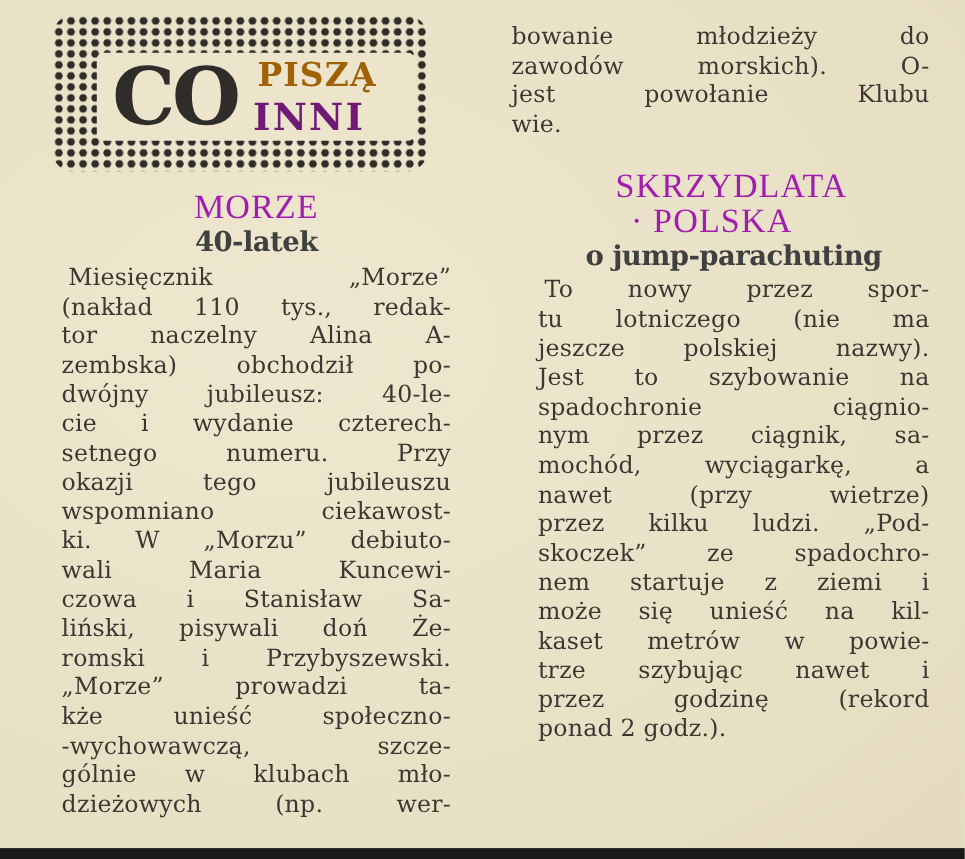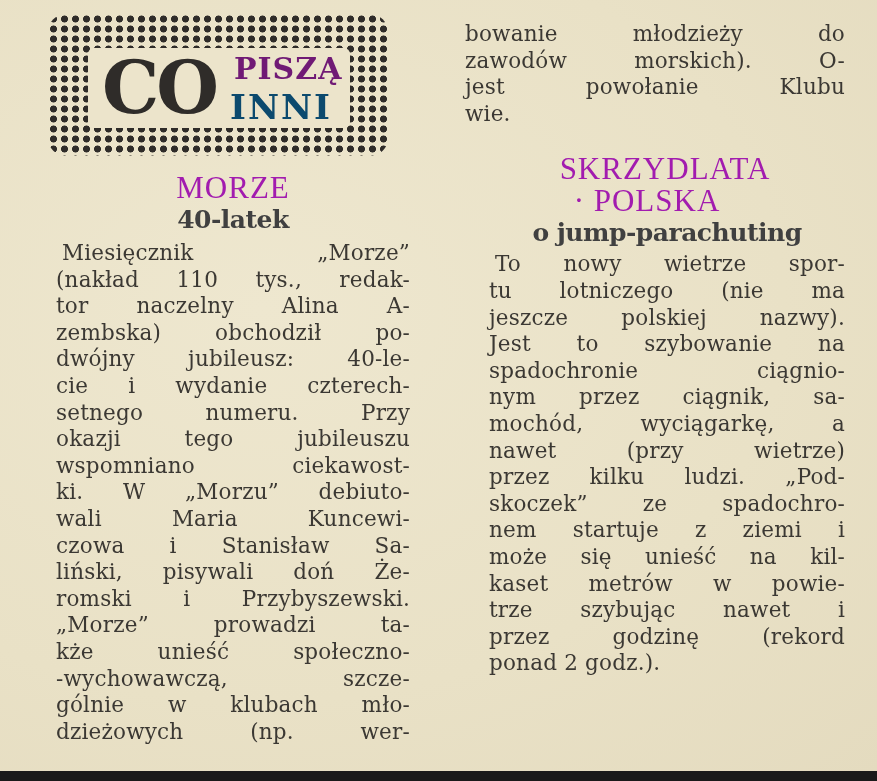--- a/index.html
+++ b/index.html
@@ -19,36 +19,36 @@
   }
   
   .masthead {
     position:absolute; left:48px; top:14px; width:340px; height:142px;
     border-radius:18px;
     background:
       radial-gradient(circle, #2f2c29 3.2px, transparent 3.8px) 0 0/11px 10px;
   }
   .masthead-inner {
     position:absolute; left:40px; top:34px; width:262px; height:80px;
-    background:#ece4cb; border-radius:6px;
+    background:#ece4cb; border-radius:6px;padding-left:27px;
   }
   .mh-co {
     position:absolute; left:14px; top:2px;
     font-family:"DejaVu Serif", serif; font-weight:bold;
     font-size:72px; line-height:76px; color:#2f2c29; letter-spacing:-3px;
   }
   .mh-pisza {
     position:absolute; left:146px; top:4px;
     font-family:"DejaVu Serif", serif; font-weight:bold;
-    font-size:30px; line-height:34px; color:#701a75; letter-spacing:1px;
+    font-size:30px; line-height:34px; color:#a16207; letter-spacing:1px;
   }
   .mh-inni {
     position:absolute; left:142px; top:40px;
     font-family:"DejaVu Serif", serif; font-weight:bold;
-    font-size:34px; line-height:38px; color:#0c4a6e; letter-spacing:2px;
+    font-size:34px; line-height:38px; color:#701a75; letter-spacing:2px;
   }
   
   .col { position:absolute; }
   .col-left { left:56px; top:172px; width:354px; }
   .col-right { left:465px; top:21px; width:380px; }
   .heading-caps {
     text-align:center; font-family:"Liberation Serif", serif;
     font-size:31px; line-height:32px; letter-spacing:1px; color:#a21caf;
   }
   .heading-bold {
@@ -109,21 +109,21 @@
     <div class="line">zawodów morskich). O-</div>
     <div class="line">jest powołanie Klubu</div>
     <div class="line last">wie.</div>
   </div>
 
   <div style="margin-top:26px;margin-left:24px;">
     <div class="heading-caps" style="margin-left:-4px;">SKRZYDLATA</div>
     <div class="heading-caps" style="margin-left:-40px;">· POLSKA</div>
     <div class="heading-bold" style="margin-bottom:2px;">o jump-parachuting</div>
     <div>
-      <div class="line indent">To nowy wietrze spor-</div>
+      <div class="line indent">To nowy przez spor-</div>
       <div class="line">tu lotniczego (nie ma</div>
       <div class="line">jeszcze polskiej nazwy).</div>
       <div class="line">Jest to szybowanie na</div>
       <div class="line">spadochronie ciągnio-</div>
       <div class="line">nym przez ciągnik, sa-</div>
       <div class="line">mochód, wyciągarkę, a</div>
       <div class="line">nawet (przy wietrze)</div>
       <div class="line">przez kilku ludzi. „Pod-</div>
       <div class="line">skoczek” ze spadochro-</div>
       <div class="line">nem startuje z ziemi i</div>

